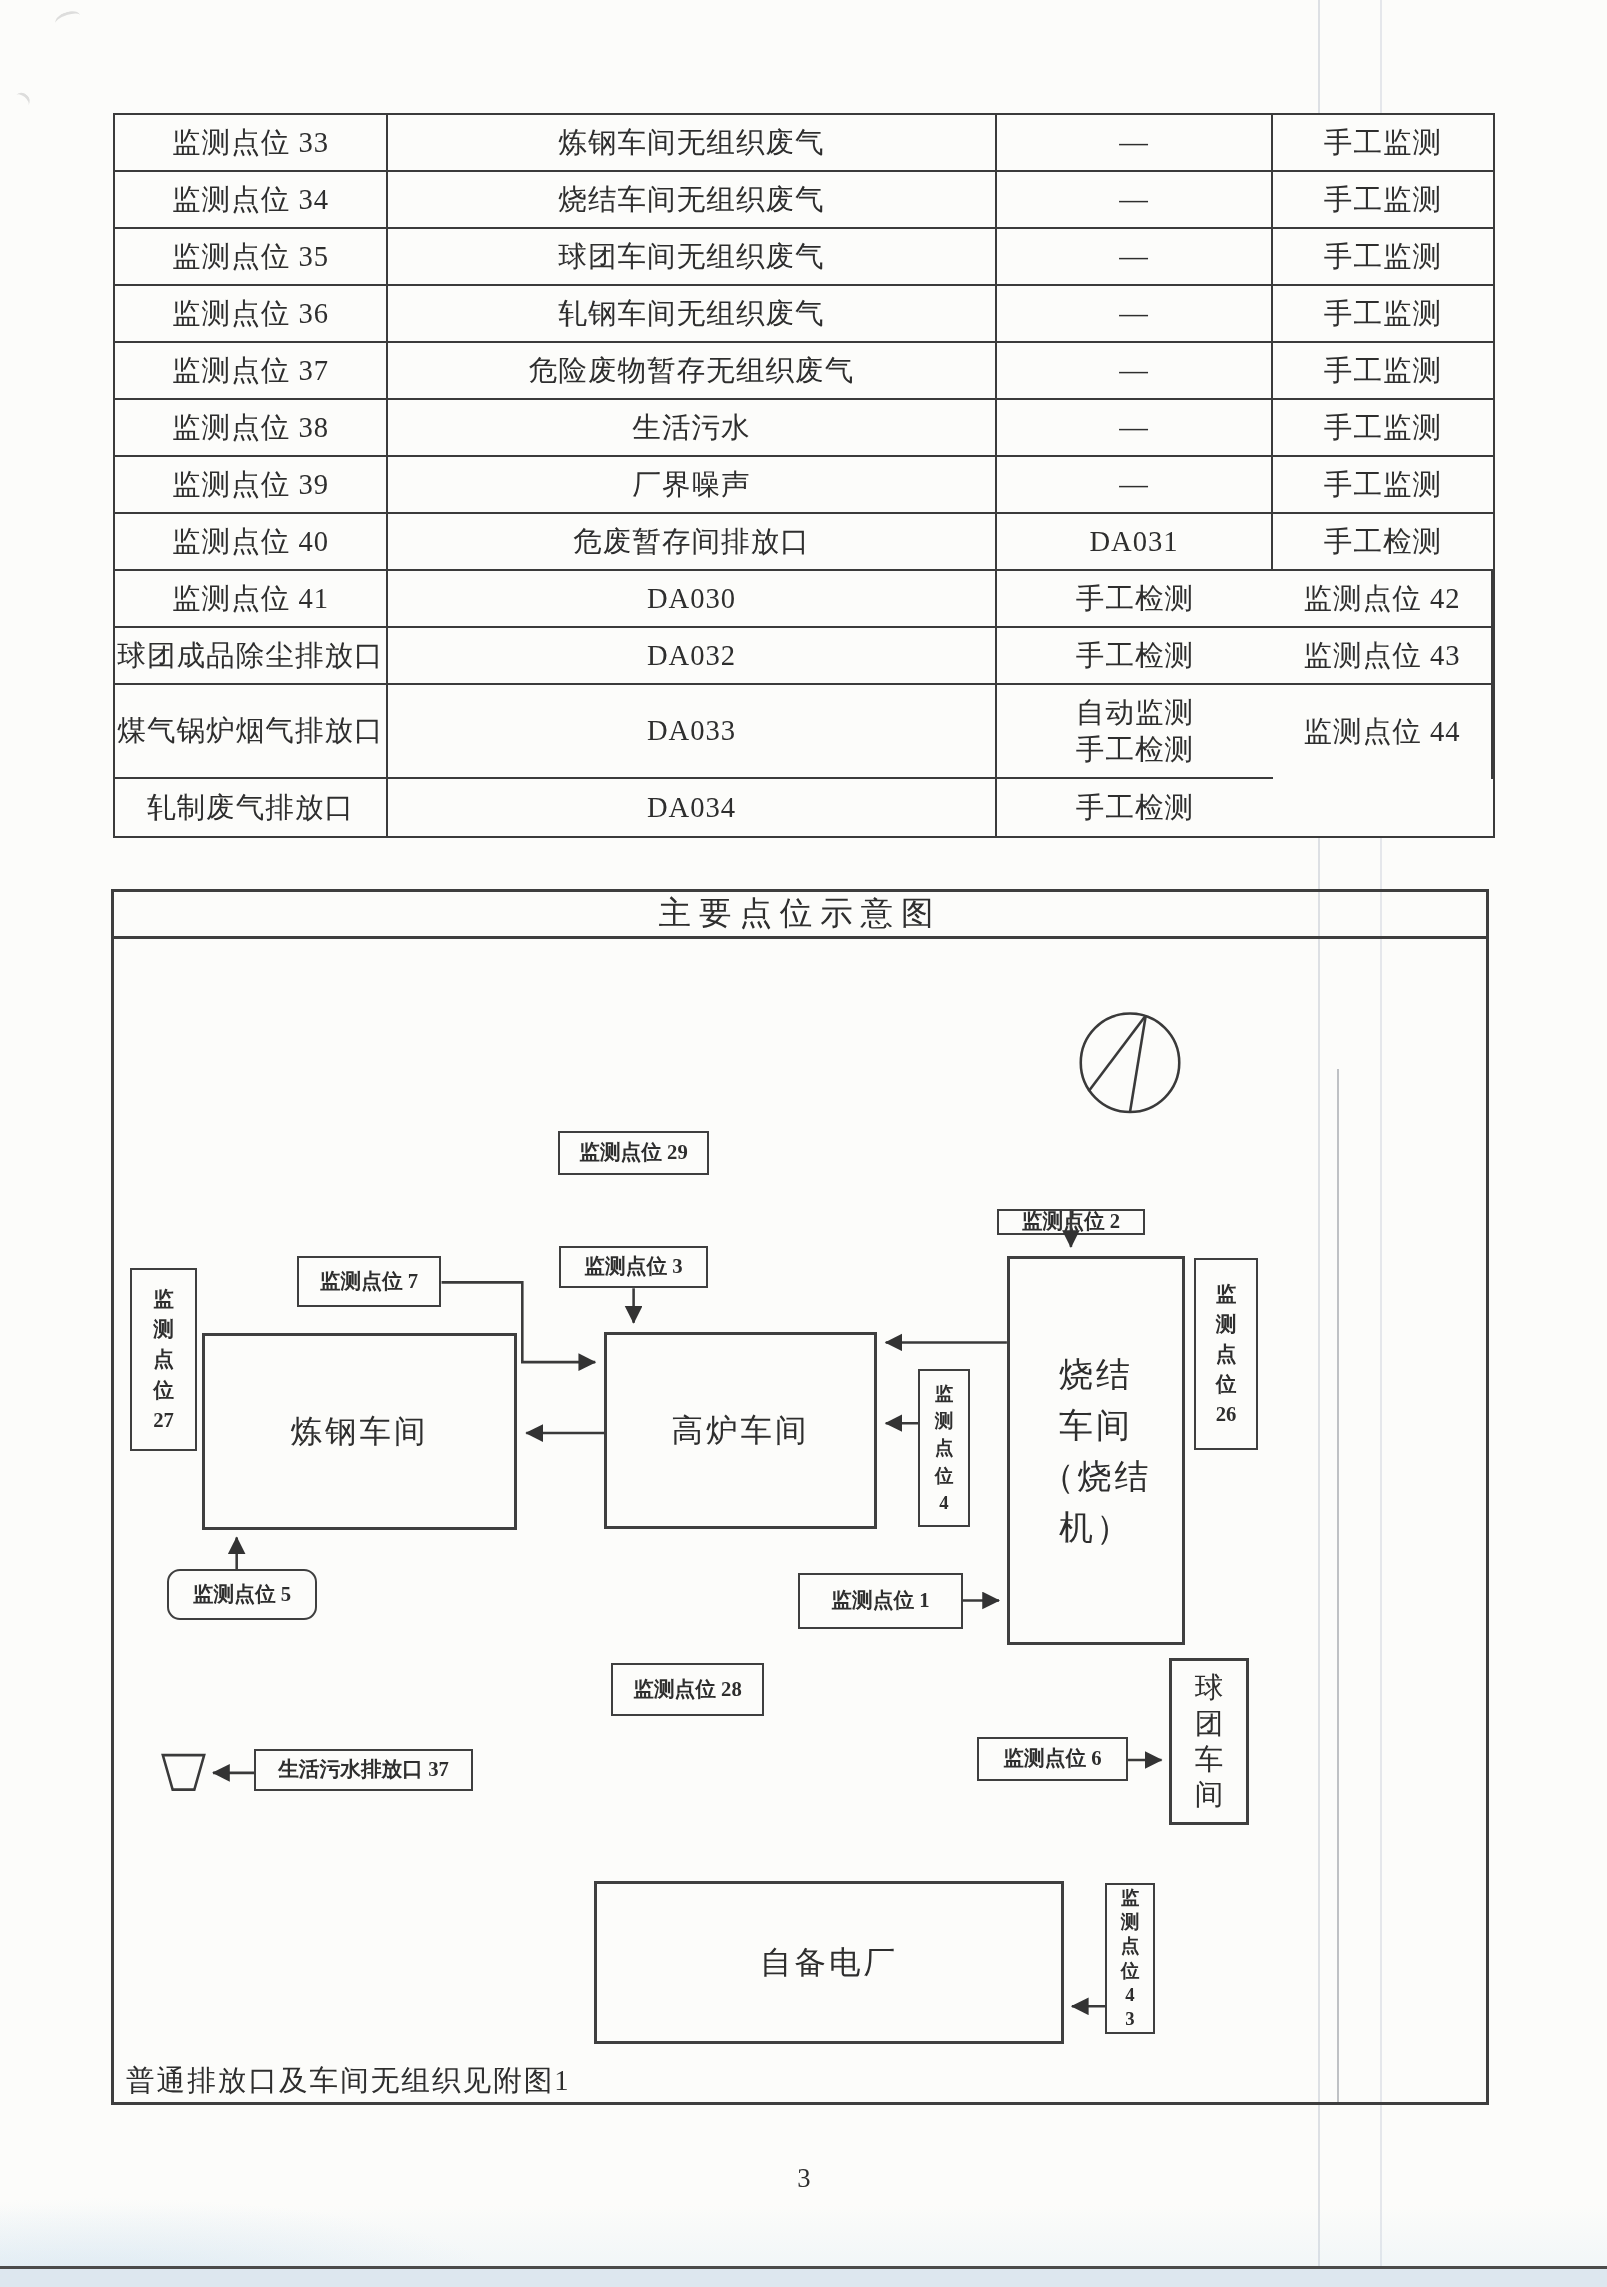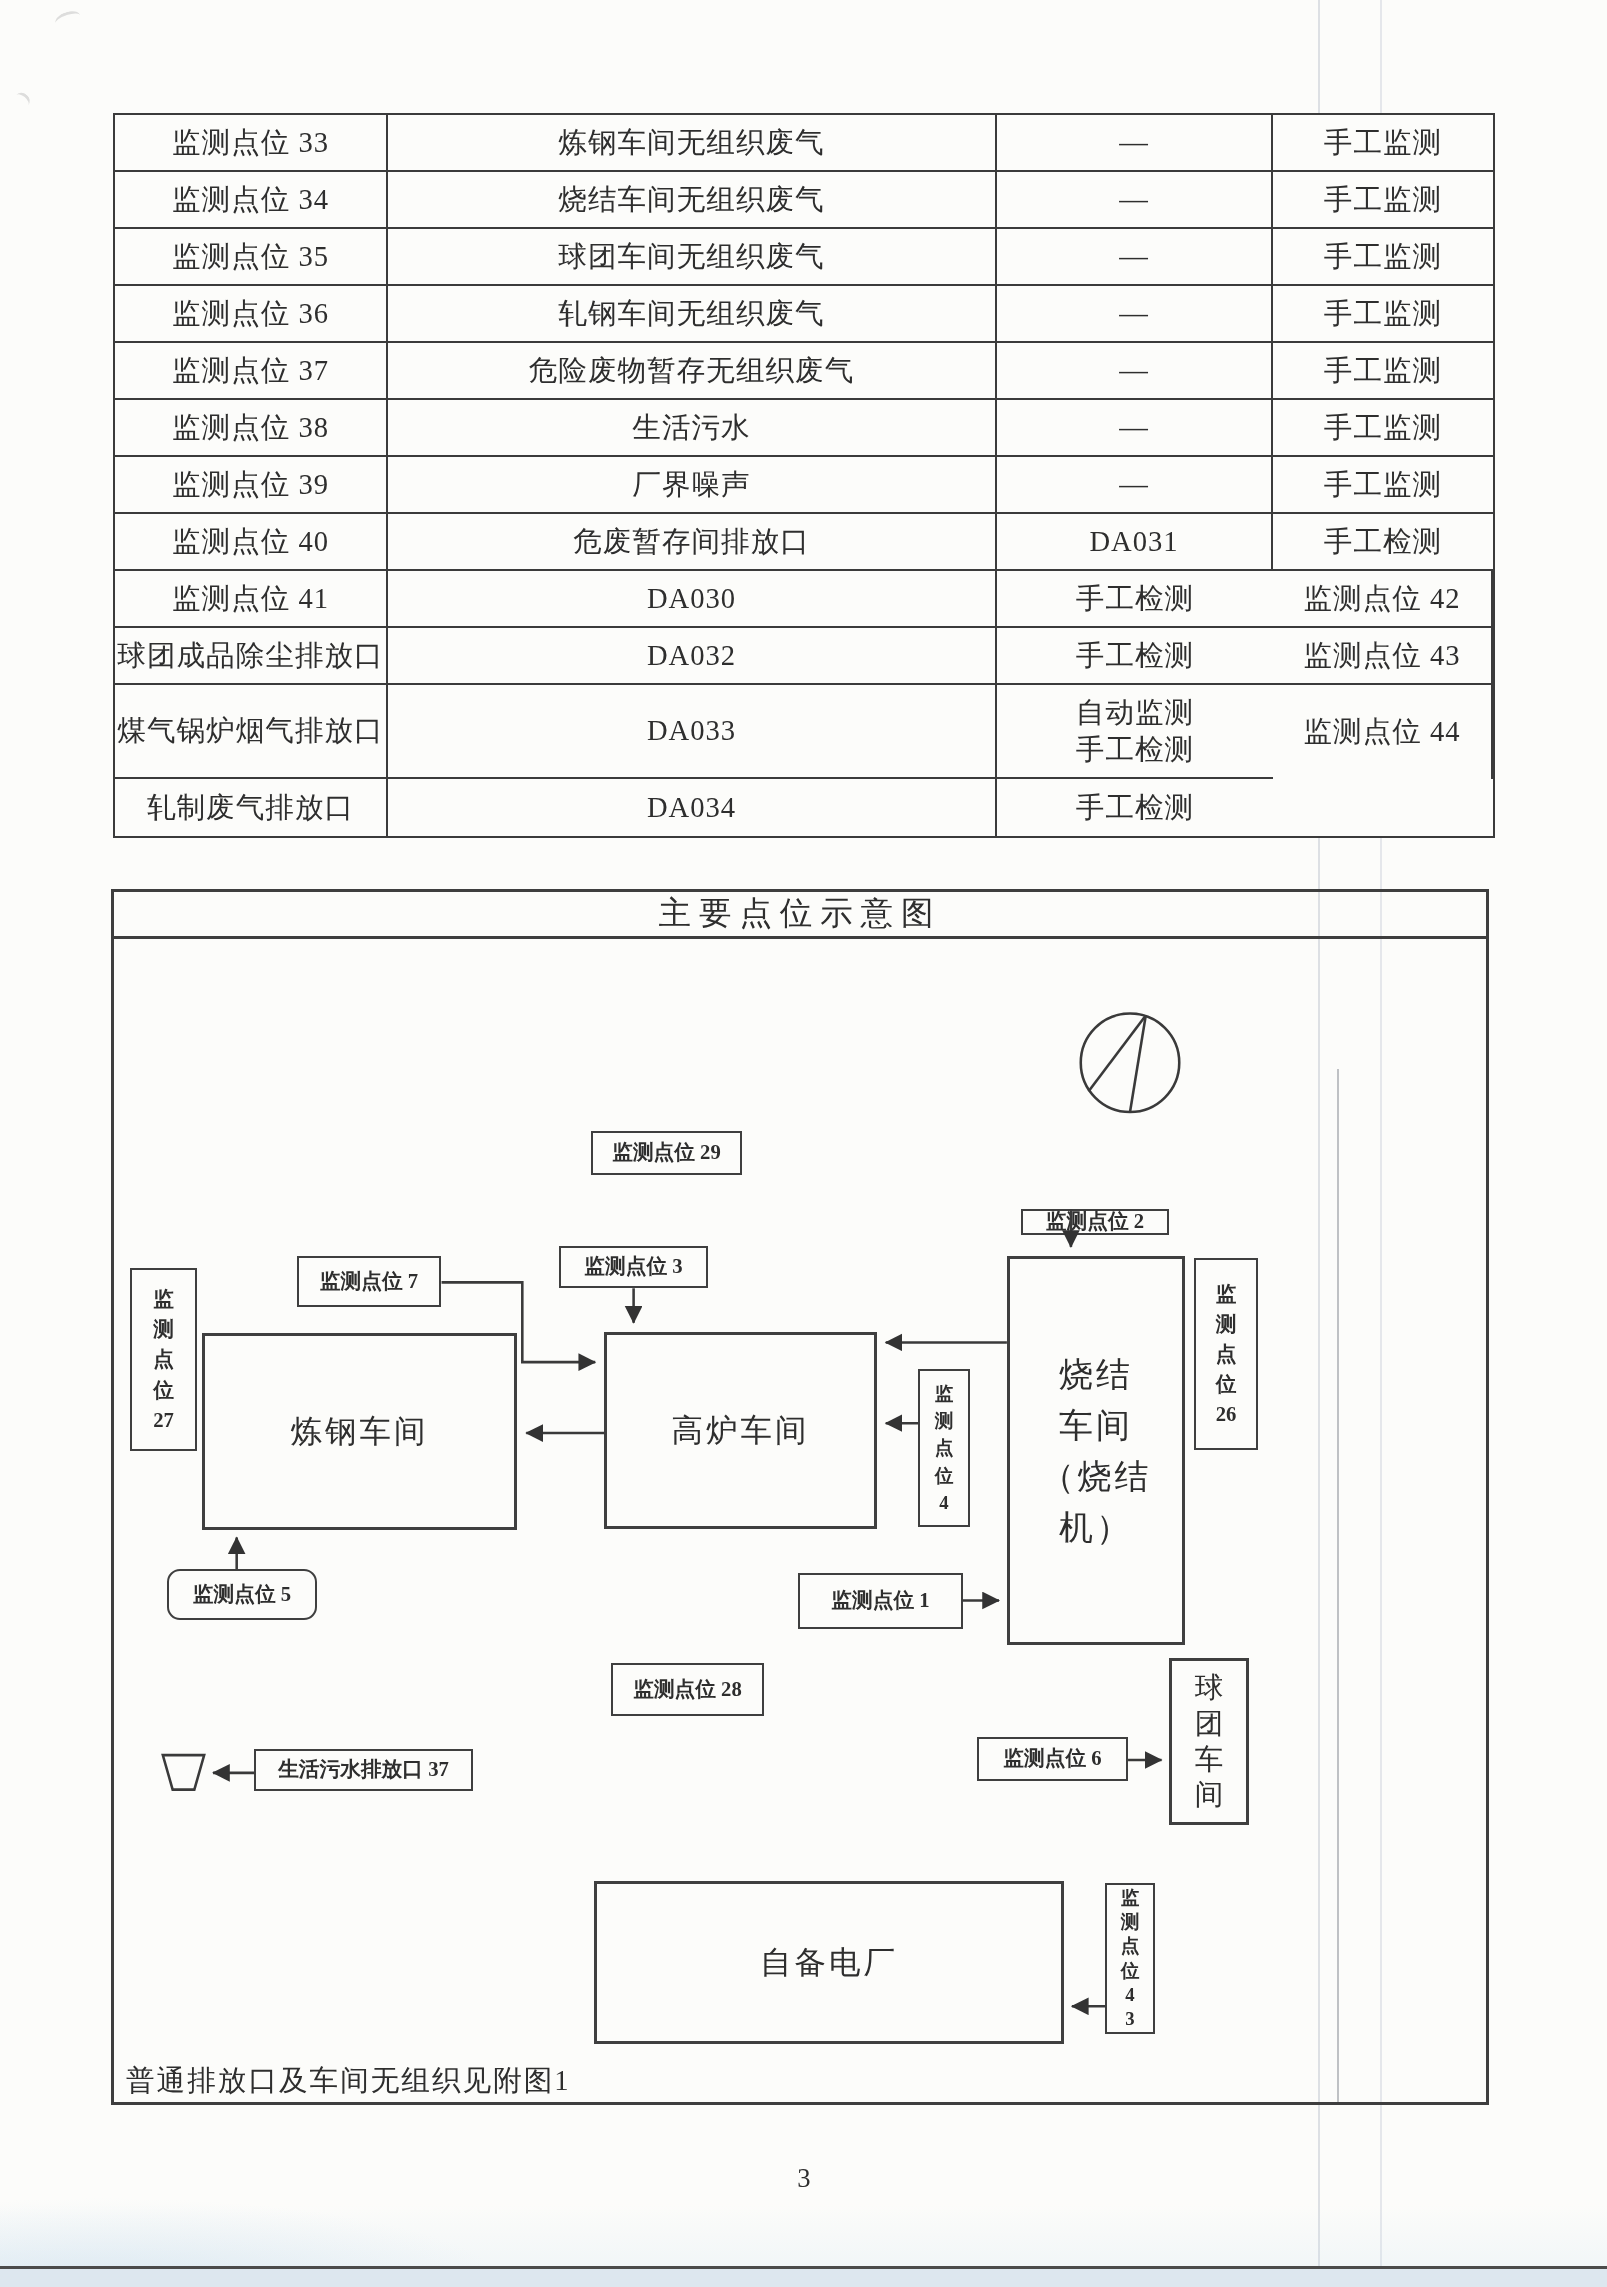--- a/index.html
+++ b/index.html
@@ -120,22 +120,22 @@
   <div class="ws" style="left:604px;top:1332px;width:273px;height:197px;">高炉车间</div>
   <div class="ws" style="left:1007px;top:1256px;width:178px;height:389px;font-size:34px;">烧结
 车间
 （烧结机）</div>
   <div class="ws" style="left:1169px;top:1658px;width:80px;height:167px;font-size:28.6px;line-height:1.25;letter-spacing:0;">球
 团
 车
 间</div>
   <div class="ws" style="left:594px;top:1869px;width:470px;height:163px;margin-top:12px;">自备电厂</div>
 
-  <div class="lbl" style="left:591px;top:1131px;width:151px;height:44px;">监测点位 29</div>
-  <div class="lbl" style="left:997px;top:1209px;width:148px;height:26px;margin-left:24px;">监测点位 2</div>
+  <div class="lbl" style="left:558px;top:1131px;width:151px;height:44px;">监测点位 29</div>
+  <div class="lbl" style="left:997px;top:1209px;width:148px;height:26px;">监测点位 2</div>
   <div class="lbl" style="left:297px;top:1256px;width:144px;height:51px;">监测点位 7</div>
   <div class="lbl" style="left:559px;top:1246px;width:149px;height:42px;">监测点位 3</div>
   <div class="lbl vert" style="left:130px;top:1268px;width:67px;height:183px;">监
 测
 点
 位
 27</div>
   <div class="lbl vert" style="left:1194px;top:1258px;width:64px;height:192px;">监
 测
 点

